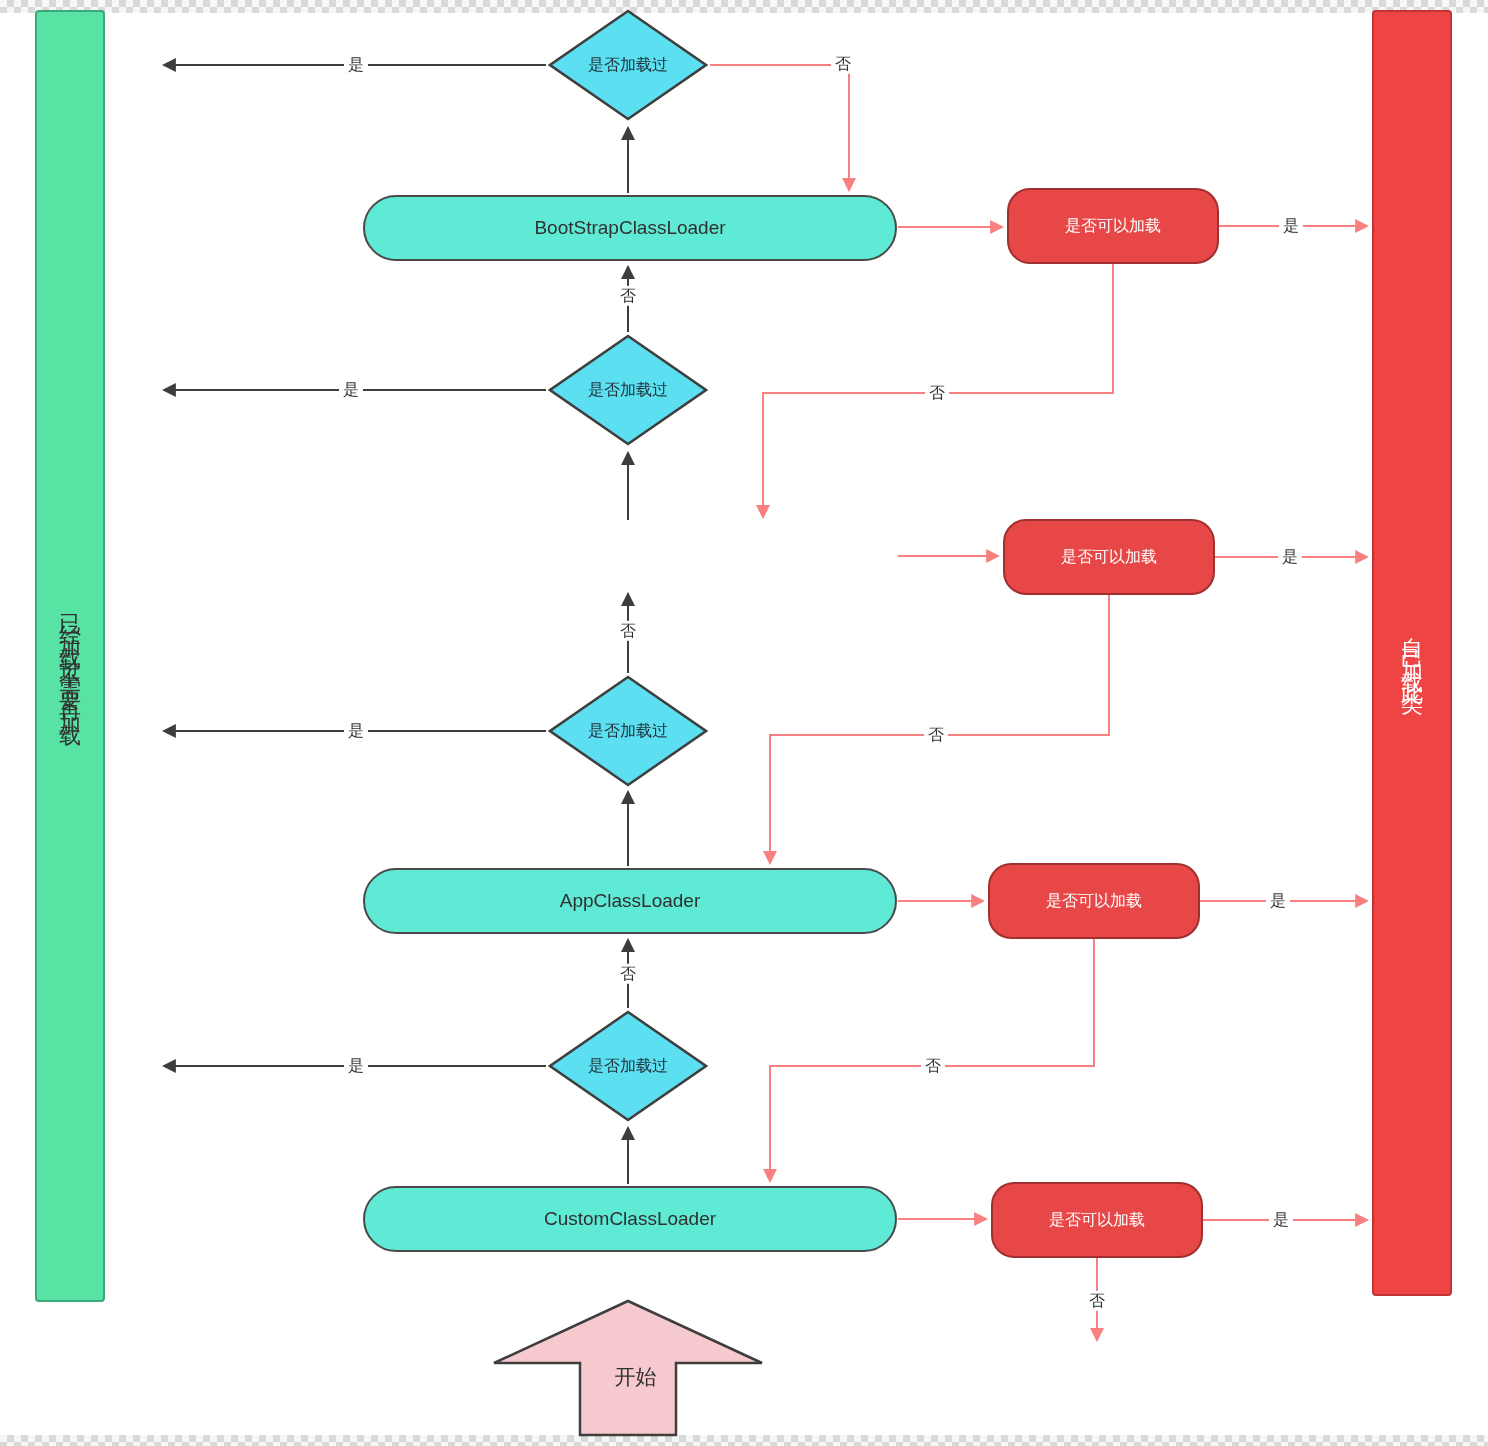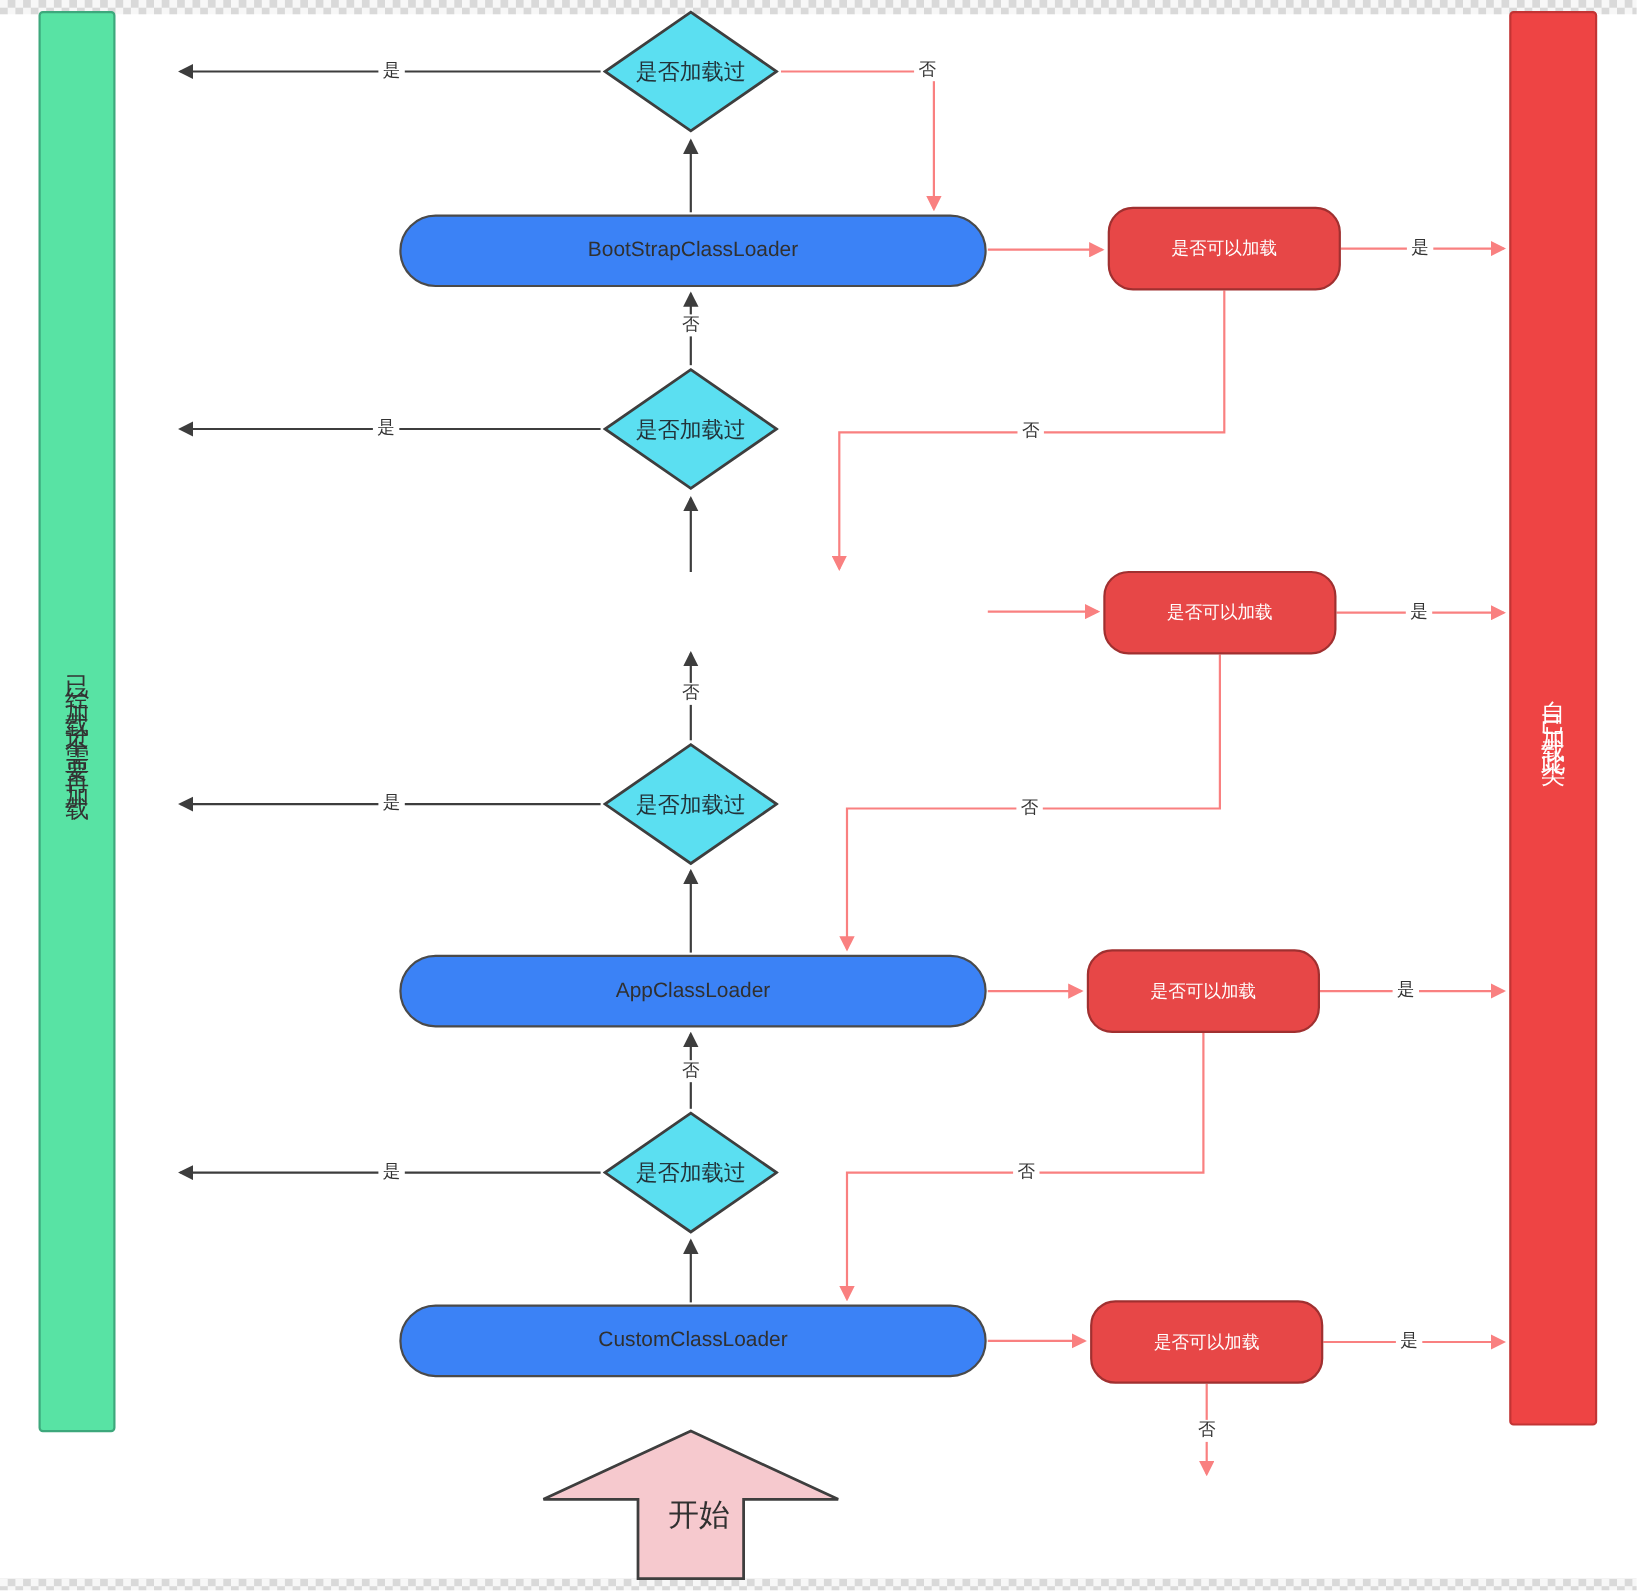--- a/index.html
+++ b/index.html
@@ -16,21 +16,21 @@
     background: conic-gradient(#d9d9d9 0 25%, #f7f7f7 0 50%, #d9d9d9 0 75%, #f7f7f7 0);
     background-size:14px 14px;
   }
   .edges { position:absolute; left:0; top:0; }
   .edges line, .edges polyline { fill:none; }
   .edges .dark { stroke:#3d3d3d; stroke-width:2; }
   .edges .red  { stroke:#f98080; stroke-width:2; }
 
   .node { position:absolute; display:flex; align-items:center; justify-content:center; text-align:center;border-radius:23px; }
   .pill {
-    background:#3b82f6; border:2px solid #4a4a4a; border-radius:33px;
+    background:#5eead4; border:2px solid #4a4a4a; border-radius:33px;
     font-size:19px; color:#303030;
   }
   .redbox {
     background:#e74747; border:2px solid #a03030; color:#ffffff; font-size:16px;
   }
   .terminal {
     background:#f11b1b; border:2px solid #c01212; color:#ffdede; font-size:19px;
     border-radius:2px;
   }
 
@@ -43,30 +43,30 @@
   }
   .bar.green .vtext { color:#333333; }
   .bar.redv  .vtext { color:#ffffff; }
 
   .diamond { position:absolute; }
   .diamond svg { position:absolute; left:0; top:0; width:100%; height:100%; }
   .diamond polygon { fill:#5bdff1; stroke:#3e3e3e; stroke-width:2.5; }
   .diamond .node-text {
     position:absolute; left:0; top:0; right:0; bottom:0;
     display:flex; align-items:center; justify-content:center;
-    font-size:20px; color:#22333a;
+    font-size:16px; color:#22333a;
   }
 
   .start { position:absolute; }
   .start svg { position:absolute; left:0; top:0; width:100%; height:100%; }
   .start polygon { fill:#f6c9ce; stroke:#3e3e3e; stroke-width:2.5; }
   .start .node-text {
     position:absolute; left:15px; right:0; top:62px; height:32px;
     display:flex; align-items:center; justify-content:center;
-    font-size:28px; color:#303030;
+    font-size:21px; color:#303030;
   }
 
   .edge-label {
     position:absolute; transform:translate(-50%,-50%);
     background:#ffffff; padding:1px 4px;
     font-size:16px; color:#333333; line-height:1.15;
     white-space:nowrap;
   }
 </style>
 </head>

